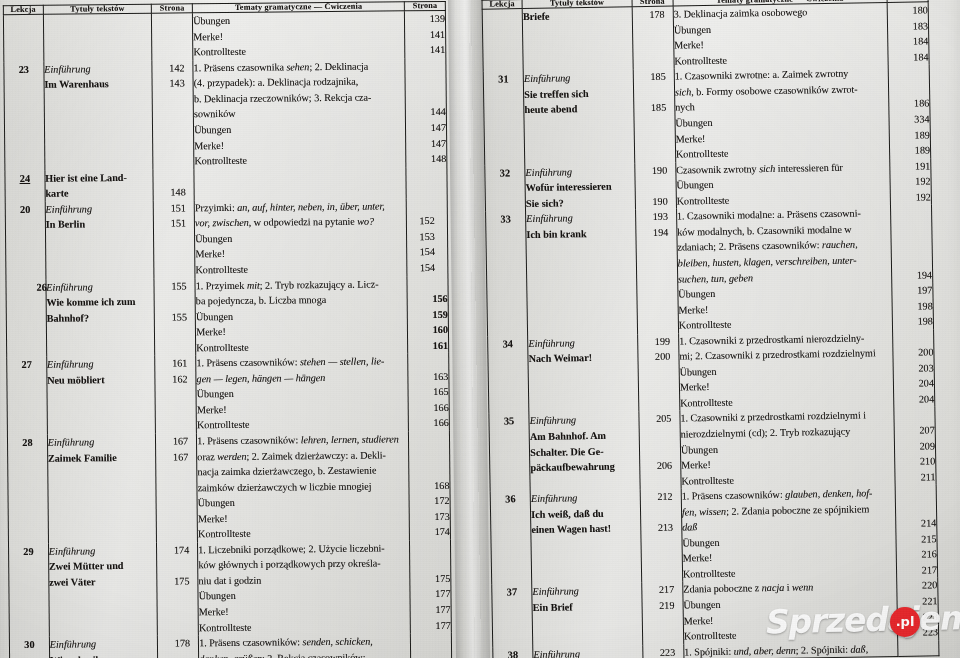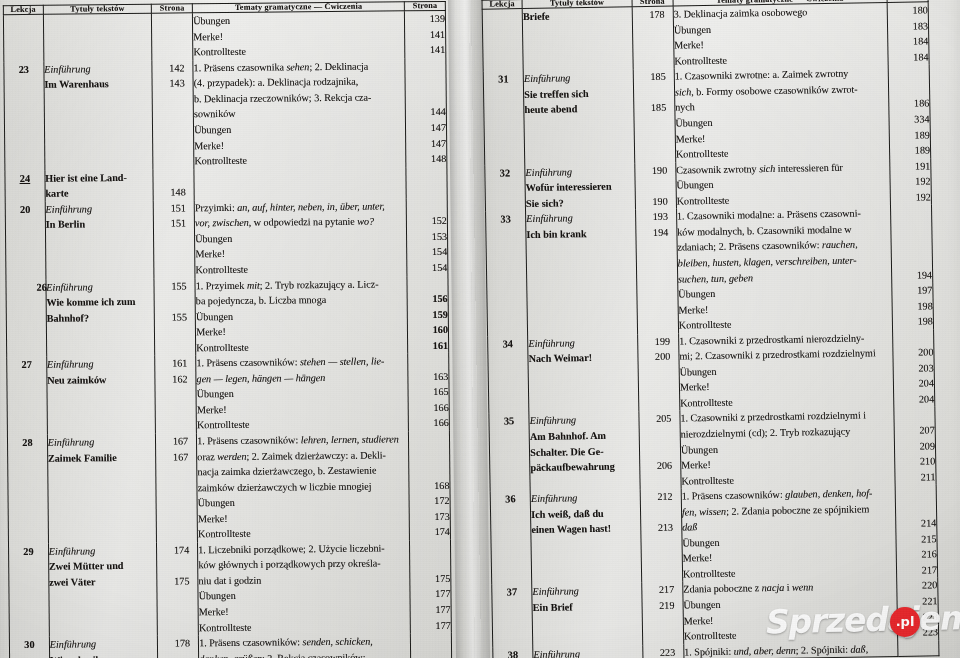--- a/index.html
+++ b/index.html
@@ -302,21 +302,21 @@
               <span class="ln sp">&nbsp;</span>
               <span class="ln sp">&nbsp;</span>
             </td>
             <td class="temat" style="border-top: none; border-bottom: none;">
               <span class="ln">Przyimki: <i>an, auf, hinter, neben, in, über, unter,</i></span>
               <span class="ln"><i>vor, zwischen</i>, w odpowiedzi na pytanie <i>wo?</i></span>
               <span class="ln">Übungen</span>
               <span class="ln">Merke!</span>
               <span class="ln">Kontrollteste</span>
             </td>
-            <td class="str" style="border-top: none; border-bottom: none;">
+            <td class="str" style="border-top: none; border-bottom: none; text-align: center;">
               <span class="ln sp">&nbsp;</span>
               <span class="ln">152</span>
               <span class="ln">153</span>
               <span class="ln">154</span>
               <span class="ln">154</span>
             </td>
           </tr>
           <tr>
             <td class="lekcja" style="border-top: none; border-bottom: none; padding-left: 30px;">
               <span class="ln">26</span>
@@ -357,21 +357,21 @@
           <tr>
             <td class="lekcja" style="border-top: none; border-bottom: none;">
               <span class="ln">27</span>
               <span class="ln sp">&nbsp;</span>
               <span class="ln sp">&nbsp;</span>
               <span class="ln sp">&nbsp;</span>
               <span class="ln sp">&nbsp;</span>
             </td>
             <td class="tytul" style="border-top: none; border-bottom: none;">
               <span class="ln it">Einführung</span>
-              <span class="ln bd">Neu zaimków</span>
+              <span class="ln bd">Neu möbliert</span>
               <span class="ln  sp">&nbsp;</span>
               <span class="ln  sp">&nbsp;</span>
               <span class="ln  sp">&nbsp;</span>
             </td>
             <td class="str left-pad" style="border-top: none; border-bottom: none;">
               <span class="ln">161</span>
               <span class="ln">162</span>
               <span class="ln sp">&nbsp;</span>
               <span class="ln sp">&nbsp;</span>
               <span class="ln sp">&nbsp;</span>

